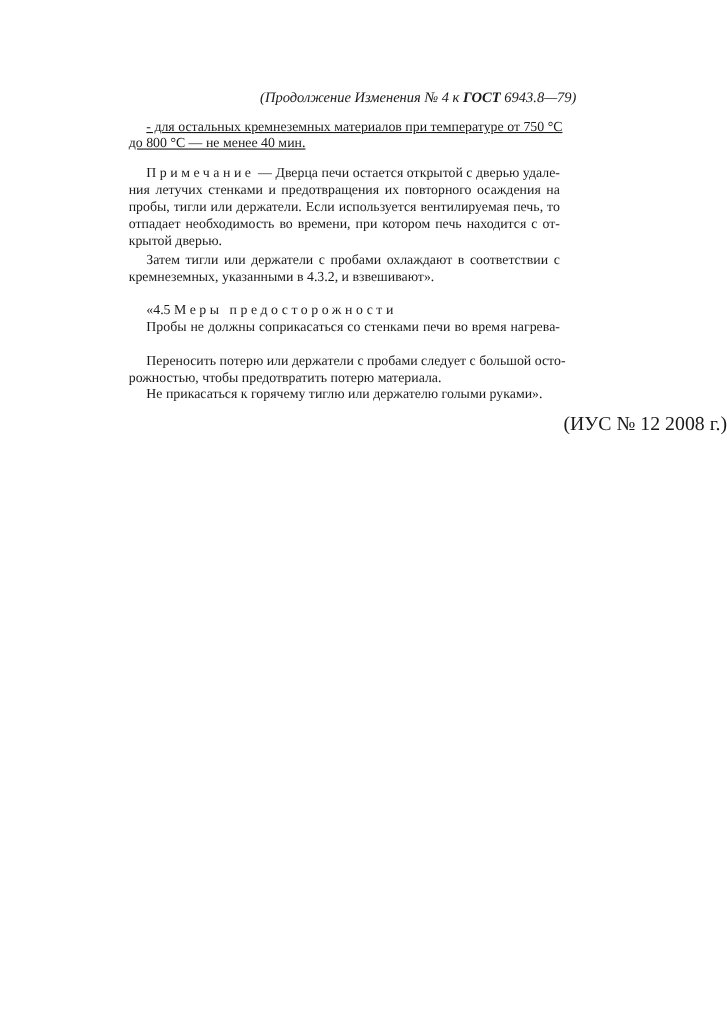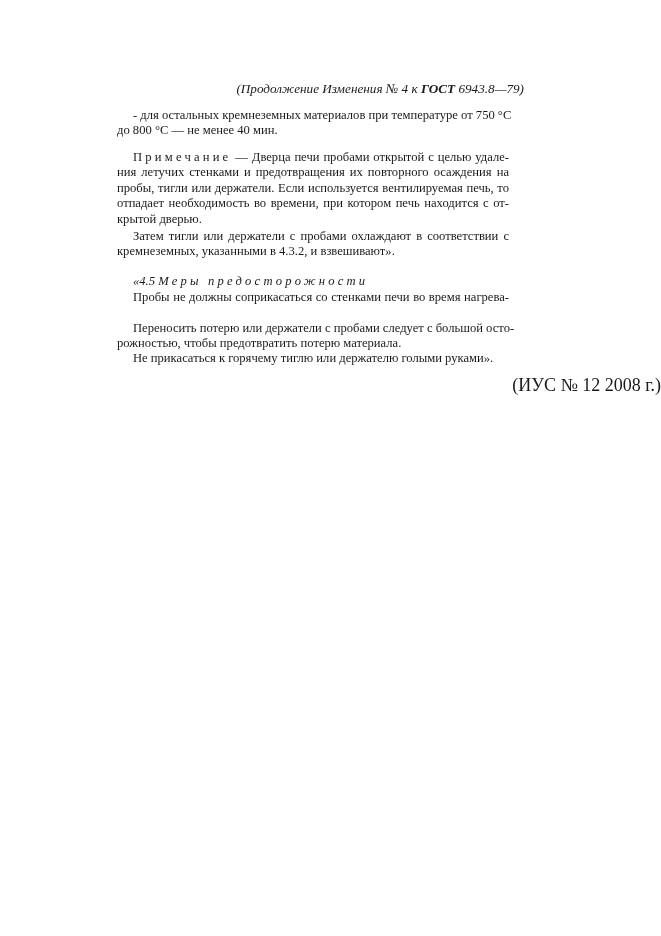--- a/index.html
+++ b/index.html
@@ -20,40 +20,40 @@
   </style>
 </head>
 <body>
 
 <div class="page">
 
   <div class="header">
     <span>(Продолжение Изменения № 4 к </span><b>ГОСТ</b><span> 6943.8—79)</span>
   </div>
 
-  <div class="text" style="top:108px;">
+  <div class="text" style="top:108px;text-decoration:underline;">
     <span class="line ind">- для остальных кремнеземных материалов при температуре от 750 °С</span>
     <span class="line last">до 800 °С — не менее 40 мин.</span>
   </div>
 
   <div class="text" style="top:150px;">
-    <span class="line ind"><span class="spaced">Примечание</span><span> — Дверца печи пробами открытой с целью удале-</span></span>
+    <span class="line ind"><span class="spaced">Примечание</span><span> — Дверца печи остается открытой с дверью удале-</span></span>
     <span class="line">ния летучих стенками и предотвращения их повторного осаждения на</span>
     <span class="line">пробы, тигли или держатели. Если используется вентилируемая печь, то</span>
     <span class="line">отпадает необходимость во времени, при котором печь находится с от-</span>
     <span class="line last">крытой дверью.</span>
   </div>
 
   <div class="text" style="top:229px;">
     <span class="line ind">Затем тигли или держатели с пробами охлаждают в соответствии с</span>
     <span class="line last">кремнеземных, указанными в 4.3.2, и взвешивают».</span>
   </div>
 
 
-  <div class="text" style="top:274px;font-style:italic;">
+  <div class="text" style="top:274px;">
     <span class="line last ind"><span>«4.5 </span><span class="spaced">Меры предосторожности</span></span>
   </div>
 
   <div class="text" style="top:290px;">
     <span class="line ind">Пробы не должны соприкасаться со стенками печи во время нагрева-</span>
   </div>
 
   <div class="text" style="top:321px;">
     <span class="line ind">Переносить потерю или держатели с пробами следует с большой осто-</span>
     <span class="line last">рожностью, чтобы предотвратить потерю материала.</span>

